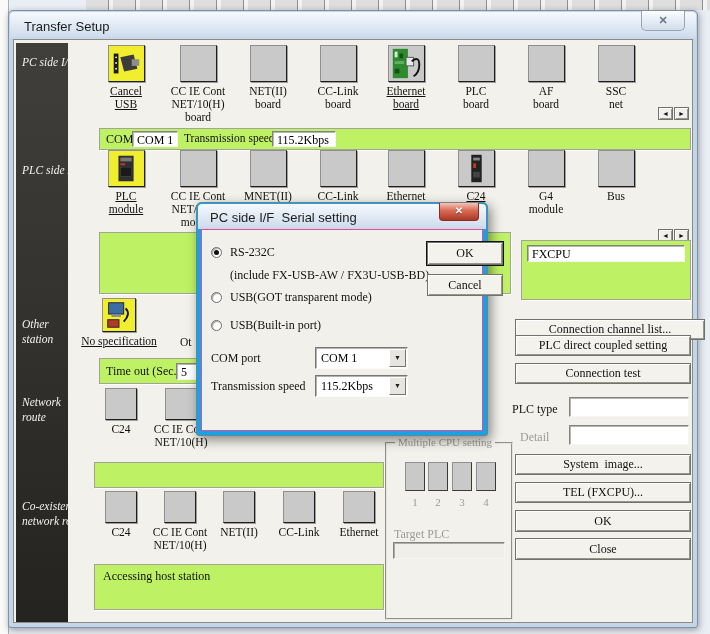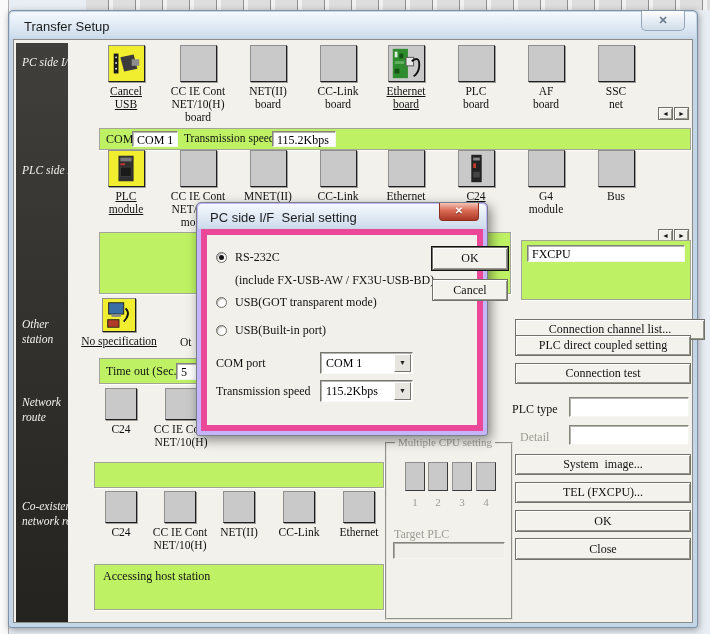--- a/index.html
+++ b/index.html
@@ -41,28 +41,28 @@
   .icon-box svg{display:block;width:100%;height:100%;}
   .icon-box.small{width:32px;height:32px;}
   .icon-label{font-size:11.5px;line-height:13px;white-space:pre-line;margin-top:3px;color:#111;}
   
   .group{position:absolute;border:2px groove #e5e4dc;box-sizing:border-box;}
   .group-title{position:absolute;top:-8px;left:8px;background:#f2f1eb;padding:0 3px;font-size:11px;color:#9c9c93;white-space:pre;}
   .cpu-slot{position:absolute;width:20px;height:29px;background:#c9c9c9;border:1px solid #8f8f8f;
             border-right-color:#3a3a3a;border-bottom-color:#3a3a3a;box-sizing:border-box;}
   .cpu-num{position:absolute;width:20px;text-align:center;font-size:11px;color:#9c9c93;}
   
-  .modal{position:absolute;left:196px;top:202px;width:292px;height:234px;background:#c4b5fd;z-index:5;
+  .modal{position:absolute;left:196px;top:202px;width:292px;height:234px;background:#0ea5e9;z-index:5;
          border:1px solid #76808c;border-radius:5px 5px 3px 3px;box-shadow:3px 4px 12px rgba(0,0,0,.45);box-sizing:border-box;}
   .modal .tbar{height:25px;}
   .modal-title{position:absolute;left:12px;top:6px;font:13px "Liberation Sans",sans-serif;color:#1c1c1c;white-space:pre;}
   .modal-close{position:absolute;right:8px;top:0;width:40px;height:18px;box-sizing:border-box;
     background:linear-gradient(#f6c3b5,#d86a55 45%,#ab3826);border:1px solid #8c2e1e;border-top:0;border-radius:0 0 4px 4px;
     color:#fff;font:bold 10px "Liberation Sans",sans-serif;line-height:16px;text-align:center;text-shadow:0 1px 1px rgba(0,0,0,.4);}
-  .modal-client{position:absolute;left:4px;right:4px;top:26px;bottom:4px;background:#f1f0ea;border:6px solid #ec4899;}
+  .modal-client{position:absolute;left:4px;right:4px;top:26px;bottom:4px;background:#f1f0ea;border:1px solid #ec4899;}
   .radio{position:absolute;width:11px;height:11px;border-radius:50%;background:#fff;border:1px solid #6e6e66;
          box-sizing:border-box;box-shadow:inset 1px 1px 1px rgba(0,0,0,.35);}
   .radio.on::after{content:"";position:absolute;left:2px;top:2px;width:5px;height:5px;border-radius:50%;background:#111;}
   .combo{position:absolute;background:#fff;border:1px solid #777770;border-right-color:#fbfbf7;border-bottom-color:#fbfbf7;
          box-shadow:inset 1px 1px 0 rgba(0,0,0,.3);box-sizing:border-box;}
   .combo-value{position:absolute;left:5px;top:3px;font-size:12px;white-space:pre;}
   .combo-btn{position:absolute;right:1px;top:1px;bottom:1px;width:17px;background:#e6e5df;border:1px solid #fff;
              border-right-color:#76766e;border-bottom-color:#76766e;box-sizing:border-box;
              text-align:center;font-size:7px;line-height:17px;color:#222;}
 </style>

